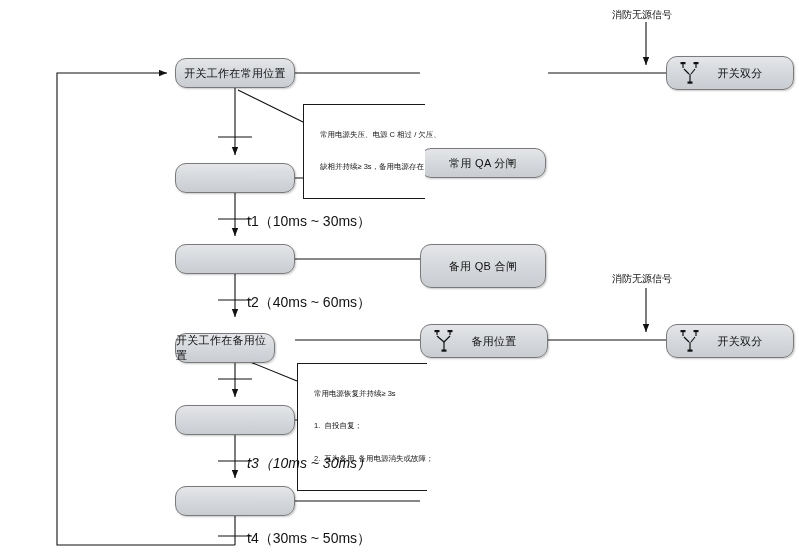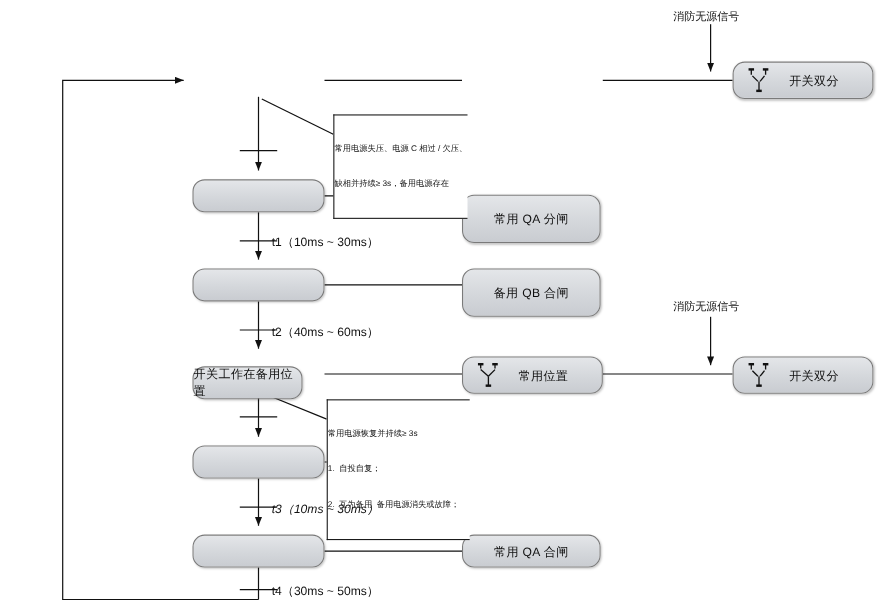--- a/index.html
+++ b/index.html
@@ -61,30 +61,30 @@
   .blank-node {
     
   }
   .note {
     position: absolute;
     box-sizing: border-box;
     font-size: 7.5px;
     line-height: 1.45;
     color: #111;
     white-space: pre;
-    padding: 3px 4px 3px 0;
+    padding: 3px 4px 3px 16px;
     border-left: 1px solid #1a1a1a;
     border-top: 1px solid #1a1a1a;
     border-bottom: 1px solid #1a1a1a;
     background: #ffffff;
   }
   .note .nline { display: block; }
   .time-label {
     position: absolute;
-    font-size: 11px;
+    font-size: 14px;
     color: #111;
     white-space: nowrap;
   }
   .free-label {
     position: absolute;
     font-size: 10px;
     color: #111;
     white-space: nowrap;
   }
 </style>
@@ -140,20 +140,23 @@
       <path d="M235,435 L235,478" marker-end="url(#arrow)"></path>
       <path d="M218,461 L252,461"></path>
 
       <path d="M295,501 L420,501"></path>
 
       <path d="M235,516 L235,545"></path>
       <path d="M218,536 L252,536"></path>
     </g>
   </svg>
 
+  <div class="node" style="left:175px; top:58px; width:120px; height:30px;">
+    <span>开关工作在常用位置</span>
+  </div>
 
 
   <div class="node with-icon" style="left:666px; top:56px; width:128px; height:34px;">
     <span class="icon-wrap">
       <svg width="22" height="24" viewBox="0 0 22 24" xmlns="http://www.w3.org/2000/svg">
         <g stroke="#111" stroke-width="1.2" fill="none">
           <path d="M4,2 L4,7"></path>
           <path d="M17,2 L17,7"></path>
           <path d="M5,8 L10,13"></path>
           <path d="M16,8 L12,13"></path>
@@ -166,21 +169,21 @@
         </g>
       </svg>
     </span>
     <span class="icon-label">开关双分</span>
   </div>
 
   <div class="node blank-node" style="left:175px; top:163px; width:120px; height:30px;">
     <span></span>
   </div>
 
-  <div class="node" style="left:420px; top:177px; width:126px; height:44px;">
+  <div class="node" style="left:420px; top:148px; width:126px; height:30px;">
     <span>常用 QA 分闸</span>
   </div>
 
   <div class="node blank-node" style="left:175px; top:244px; width:120px; height:30px;">
     <span></span>
   </div>
 
   <div class="node" style="left:420px; top:244px; width:126px; height:44px;">
     <span>备用 QB 合闸</span>
   </div>
@@ -199,21 +202,21 @@
           <path d="M17,7 L11,13"></path>
           <path d="M11,13 L11,21"></path>
         </g>
         <g fill="#111">
           <rect x="1.5" y="1" width="5" height="2.2"></rect>
           <rect x="14.5" y="1" width="5" height="2.2"></rect>
           <rect x="8.5" y="20.5" width="5" height="2.2"></rect>
         </g>
       </svg>
     </span>
-    <span class="icon-label">常用位置</span>
+    <span class="icon-label">备用位置</span>
   </div>
 
   <div class="node with-icon" style="left:666px; top:324px; width:128px; height:34px;">
     <span class="icon-wrap">
       <svg width="22" height="24" viewBox="0 0 22 24" xmlns="http://www.w3.org/2000/svg">
         <g stroke="#111" stroke-width="1.2" fill="none">
           <path d="M4,2 L4,7"></path>
           <path d="M17,2 L17,7"></path>
           <path d="M5,8 L10,13"></path>
           <path d="M16,8 L12,13"></path>
@@ -231,23 +234,20 @@
 
   <div class="node blank-node" style="left:175px; top:405px; width:120px; height:30px;">
     <span></span>
   </div>
 
 
   <div class="node blank-node" style="left:175px; top:486px; width:120px; height:30px;">
     <span></span>
   </div>
 
-  <div class="node" style="left:420px; top:486px; width:126px; height:30px;">
-    <span>常用 QA 合闸</span>
-  </div>
 
   <div class="note" style="left:303px; top:104px; width:122px;">
     <span class="nline">常用电源失压、电源 C 相过 / 欠压、</span>
     <span class="nline">缺相并持续≥ 3s，备用电源存在</span>
   </div>
 
   <div class="note" style="left:297px; top:363px; width:130px;">
     <span class="nline">常用电源恢复并持续≥ 3s</span>
     <span class="nline">1.  自投自复；</span>
     <span class="nline">2.  互为备用  备用电源消失或故障；</span>

